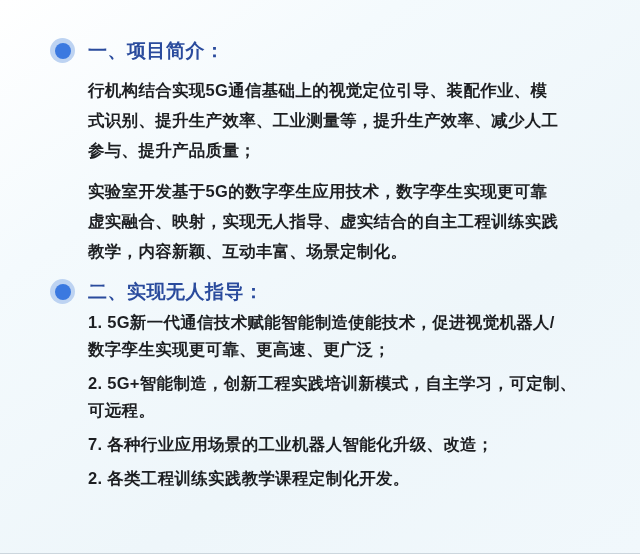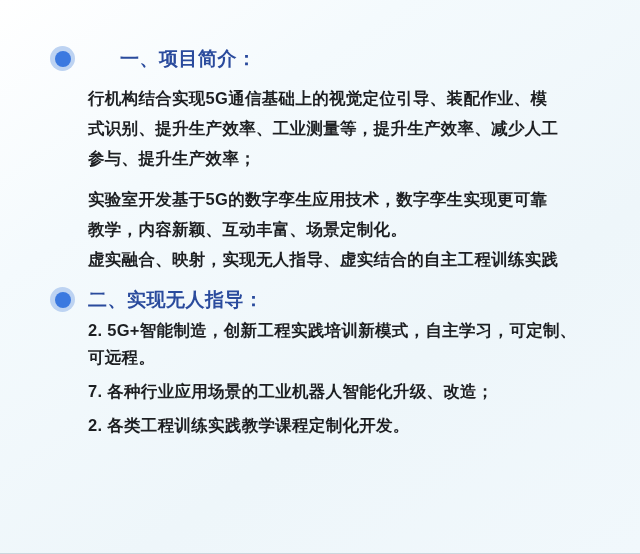--- a/index.html
+++ b/index.html
@@ -25,21 +25,21 @@
     background: linear-gradient(145deg, #ffffff 0%, #f4fafd 28%, #eef6fa 65%, #f1f8fc 100%);
     border-bottom: 1px solid #ccd6dd;
     padding-top: 33px;
   }
   .heading-row {
     display: flex;
     align-items: center;
     height: 27px;
     margin: 12px 0 0 50px;
   }
-  .heading-row.first { margin-top: 12px; gap: 32px; }
+  .heading-row.first { margin-top: 4px; }
   .bullet {
     width: 25px;
     height: 25px;
     border-radius: 50%;
     background: var(--bullet-ring);
     display: flex;
     align-items: center;
     justify-content: center;
     flex: 0 0 25px;
   }
@@ -76,32 +76,36 @@
   <main id="doc">
       <div class="heading-row first">
         <span class="bullet">
           <span class="bullet-dot"></span>
         </span>
         <h2 class="heading-text" style="margin: 0px 0px 0px 13px;">一、项目简介：</h2>
       </div>
       <div class="para">
         <div class="line">行机构结合实现5G通信基础上的视觉定位引导、装配作业、模</div>
         <div class="line">式识别、提升生产效率、工业测量等，提升生产效率、减少人工</div>
-        <div class="line">参与、提升生产效率；</div>
+        <div class="line">参与、提升产品质量；</div>
       </div>
       <div class="para">
         <div class="line">实验室开发基于5G的数字孪生应用技术，数字孪生实现更可靠</div>
+        <div class="line">虚实融合、映射，实现无人指导、虚实结合的自主工程训练实践</div>
         <div class="line">教学，内容新颖、互动丰富、场景定制化。</div>
-        <div class="line">虚实融合、映射，实现无人指导、虚实结合的自主工程训练实践</div>
       </div>
       <div class="heading-row">
         <span class="bullet">
           <span class="bullet-dot"></span>
         </span>
         <h2 class="heading-text" style="margin: 0px 0px 0px 13px;">二、实现无人指导：</h2>
+      </div>
+      <div class="item">
+        <div class="line">1. 5G新一代通信技术赋能智能制造使能技术，促进视觉机器人/</div>
+        <div class="line">数字孪生实现更可靠、更高速、更广泛；</div>
       </div>
       <div class="item">
         <div class="line">2. 5G+智能制造，创新工程实践培训新模式，自主学习，可定制、</div>
         <div class="line">可远程。</div>
       </div>
       <div class="item">
         <div class="line">7. 各种行业应用场景的工业机器人智能化升级、改造；</div>
       </div>
       <div class="item">
         <div class="line">2. 各类工程训练实践教学课程定制化开发。</div>

